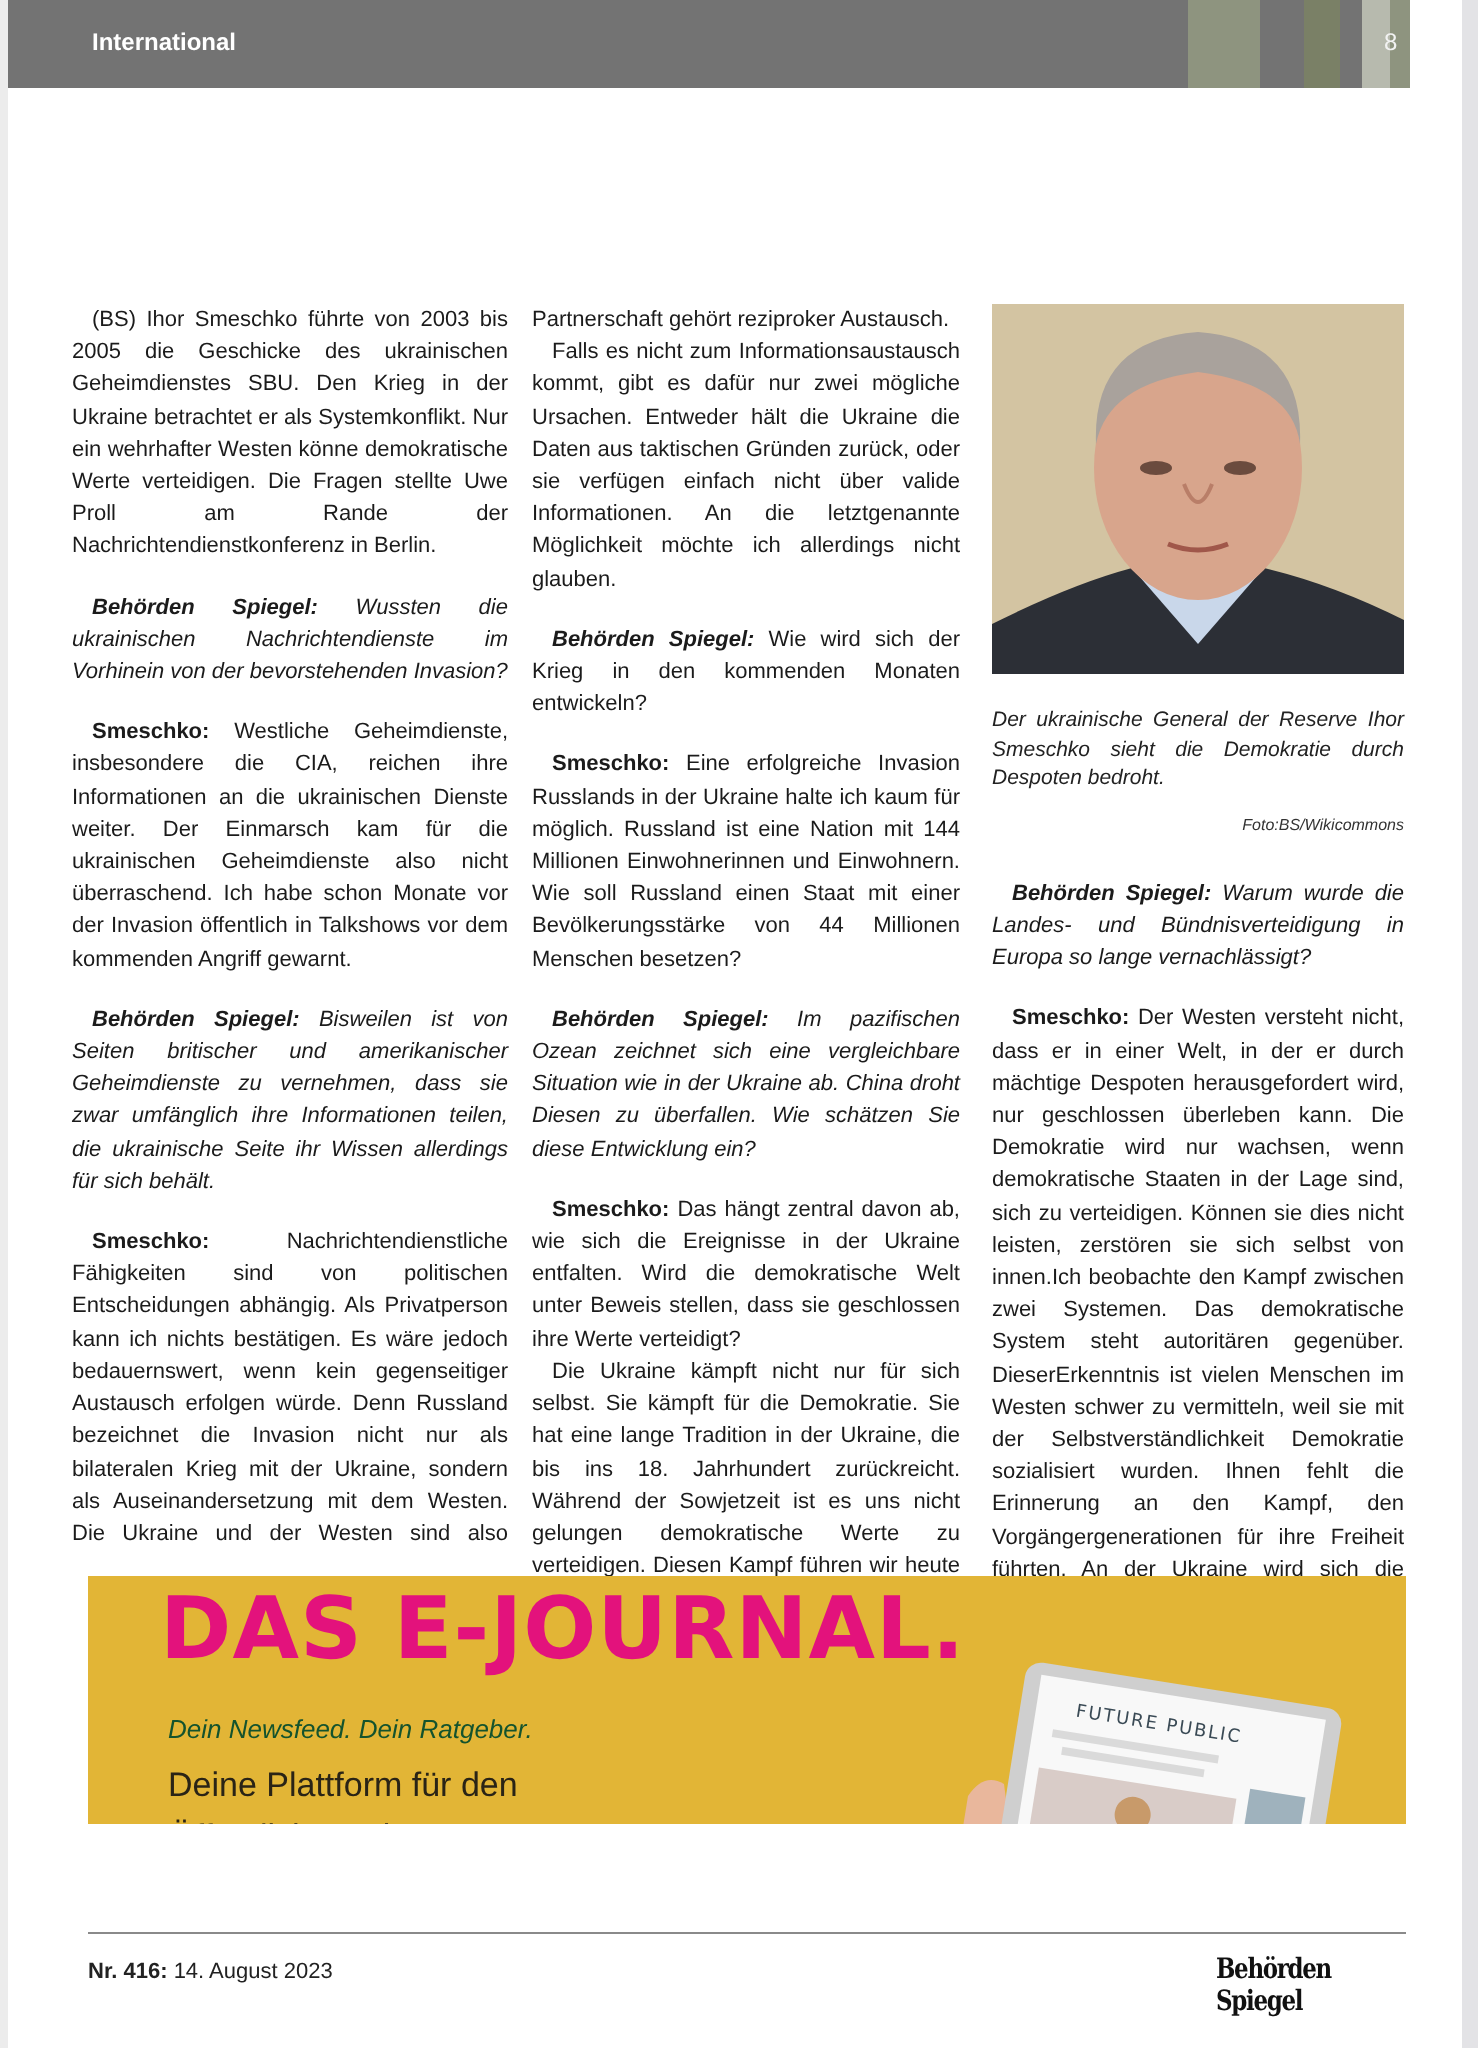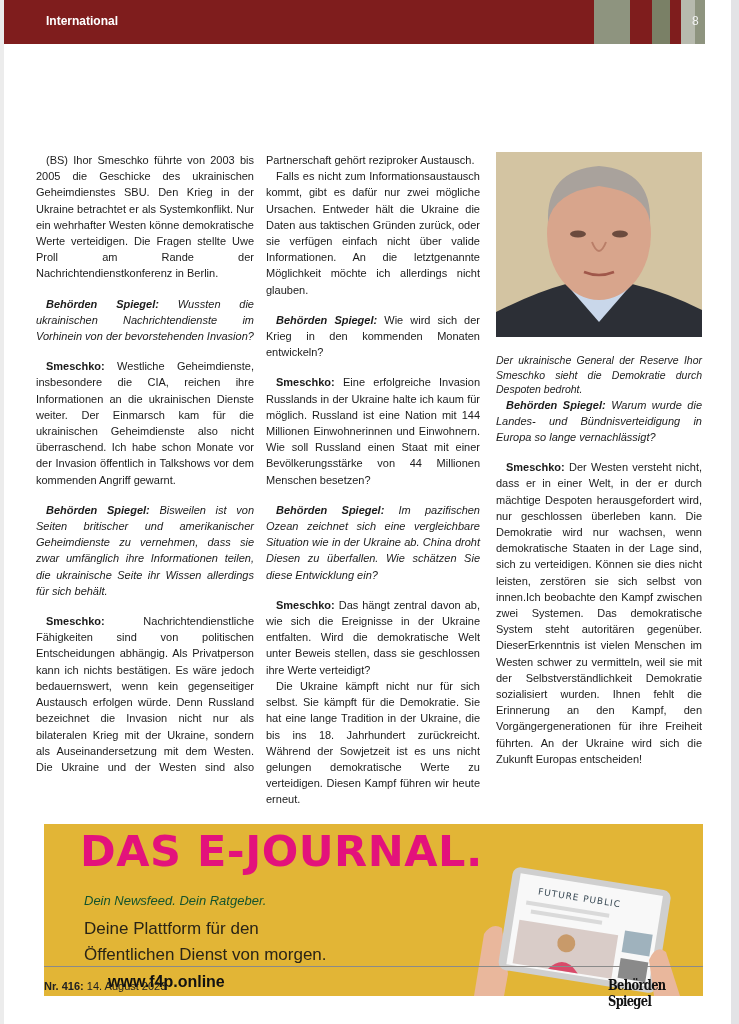--- a/index.html
+++ b/index.html
@@ -2,21 +2,21 @@
 <html><head>
 <meta charset="utf-8">
 <style>
   html, body { margin:0; padding:0; }
   body { width:739px; height:1024px; background:#ececec; position:relative; overflow:hidden;
          font-family:"Liberation Sans", sans-serif; color:#1a1a1a; }
   .page { position:absolute; left:4px; top:0; width:727px; height:1024px; background:#ffffff; }
   .edge-r { position:absolute; right:0; top:0; width:8px; height:1024px; background:#e3e3e6; }
 
   
-  .hdr { position:absolute; left:0; top:0; width:695px; height:44px; background:#7f1d1d; }
+  .hdr { position:absolute; left:0; top:0; width:695px; height:44px; background:#737373; }
   .hdr .section { position:absolute; left:42px; top:14px; color:#fff; font-weight:bold; font-size:12px; font-family:"Liberation Sans", sans-serif; }
   .hdr .tag { position:absolute; left:212px; top:14px; color:#dfe3d4; font-size:12px; }
   .hdr .stripe { position:absolute; top:0; height:44px; }
   .hdr .pg { position:absolute; left:688px; top:14px; color:#f2f2f2; font-size:12px; }
 
   
   .title { position:absolute; left:40px; top:106px; font-size:20px; font-weight:bold; color:#111;
            font-family:"DejaVu Sans", sans-serif; letter-spacing:-0.6px; }
 
   
@@ -30,21 +30,21 @@
   .col p.tight { margin-bottom:0; }
   .col .q { font-style:italic; }
   .col b { font-weight:bold; }
 
   .photo { position:relative; width:206px; height:185px; margin-top:0; overflow:hidden;
            background:linear-gradient(180deg,#d7c8a8 0%,#cdbb97 100%); }
   .caption { font-style:italic; font-size:10.5px; line-height:14.5px; margin-top:16px; text-align:justify; color:#222; }
   .credit { font-style:italic; font-size:8px; text-align:right; margin:8px 0 18px 0; color:#333; }
 
   
-  .ad { position:absolute; left:40px; top:824px; width:659px; height:172px; background:#e2b536; overflow:hidden; }
+  .ad { position:absolute; left:40px; top:788px; width:659px; height:124px; background:#e2b536; overflow:hidden; }
   .ad .headline { position:absolute; left:36px; top:2px; font-size:43px; font-weight:bold; color:#e3127c;
                   font-family:"DejaVu Sans", sans-serif; letter-spacing:0.5px; }
   .ad .l1 { position:absolute; left:40px; top:69px; font-size:13px; font-style:italic; color:#14532d; }
   .ad .l2 { position:absolute; left:40px; top:95px; font-size:17px; color:#2a2416; }
   .ad .l3 { position:absolute; left:40px; top:121px; font-size:17px; color:#2a2416; }
   .ad .url { position:absolute; left:40px; top:149px; font-size:16px; font-weight:bold; color:#111;margin-left:24px; }
 
   
   .rule { position:absolute; left:40px; top:966px; width:659px; height:1px; background:#8a8a8a; }
   .issue { position:absolute; left:40px; top:980px; font-size:11px; color:#222; }
@@ -121,20 +121,21 @@
         <path d="M70 132 L103 170 L136 132 Z" fill="#c9d7ea"></path>
         <ellipse cx="103" cy="82" rx="52" ry="66" fill="#d8a58c"></ellipse>
         <path d="M52 70 Q50 18 103 14 Q156 18 154 70 Q150 40 103 34 Q58 40 52 70 Z" fill="#a9a29c"></path>
         <ellipse cx="82" cy="82" rx="8" ry="3.5" fill="#6b4b3e"></ellipse>
         <ellipse cx="124" cy="82" rx="8" ry="3.5" fill="#6b4b3e"></ellipse>
         <path d="M96 90 Q103 108 110 90" stroke="#b97e68" stroke-width="2" fill="none"></path>
         <path d="M88 120 Q103 126 118 120" stroke="#a0574a" stroke-width="2.5" fill="none"></path>
       </svg>
     </div>
     <div class="caption">Der ukrainische General der Reserve Ihor Smeschko sieht die Demokratie durch Despoten bedroht.</div>
+    <div class="credit">Foto:BS/Wikicommons</div>
 
     <p>
       <b class="q">Behörden Spiegel:</b>
       <span class="q">Warum wurde die Landes- und Bündnisverteidigung in Europa so lange vernachlässigt?</span>
     </p>
     <p class="tight">
       <b>Smeschko:</b>
       <span>Der Westen versteht nicht, dass er in einer Welt, in der er durch mächtige Despoten herausgefordert wird, nur geschlossen überleben kann. Die Demokratie wird nur wachsen, wenn demokratische Staaten in der Lage sind, sich zu verteidigen. Können sie dies nicht leisten, zerstören sie sich selbst von innen.Ich beobachte den Kampf zwischen zwei Systemen. Das demokratische System steht autoritären gegenüber. DieserErkenntnis ist vielen Menschen im Westen schwer zu vermitteln, weil sie mit der Selbstverständlichkeit Demokratie sozialisiert wurden. Ihnen fehlt die Erinnerung an den Kampf, den Vorgängergenerationen für ihre Freiheit führten. An der Ukraine wird sich die Zukunft Europas entscheiden!</span>
     </p>
   </div>

